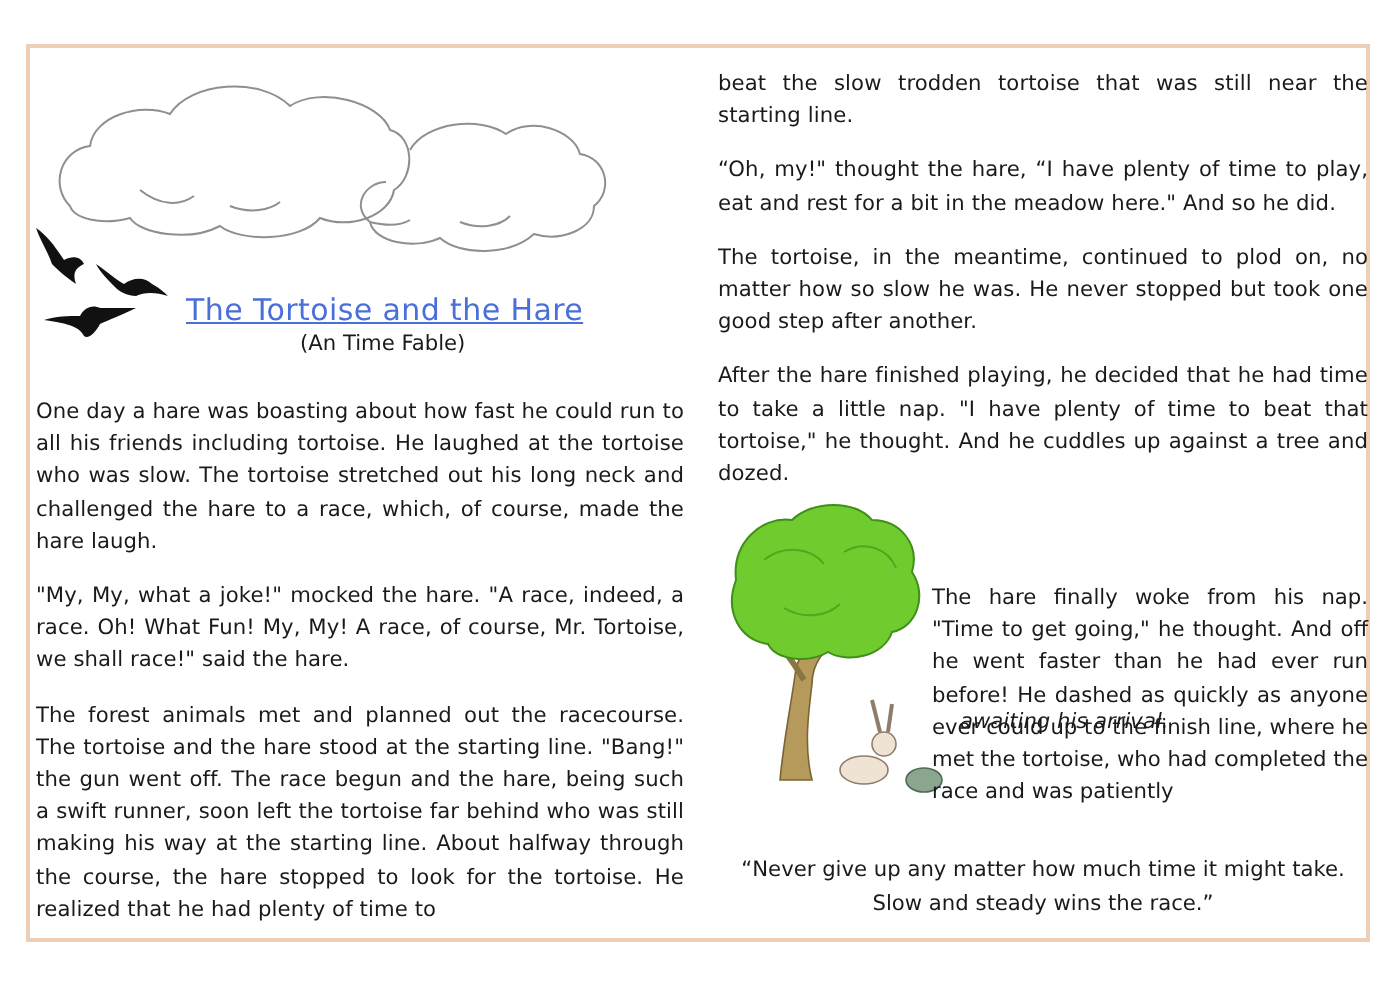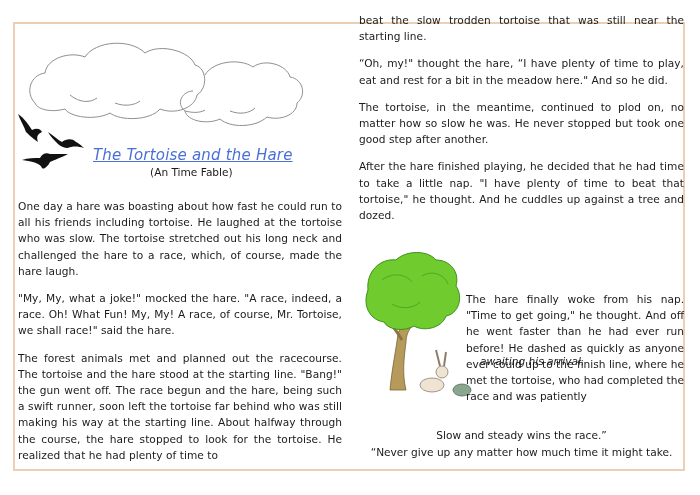--- a/index.html
+++ b/index.html
@@ -3,23 +3,23 @@
 <meta charset="utf-8">
 <style>
   html, body { margin:0; padding:0; background:#ffffff; }
   body { width:700px; height:495px; position:relative; overflow:hidden;
          font-family:"DejaVu Sans", sans-serif; color:#1a1a1a; }
   .frame { position:absolute; left:13px; top:22px; width:672px; height:449px;
            border:2px solid #eccfb4; box-sizing:border-box; }
   .col { position:absolute; font-size:10.6px; line-height:16.2px; text-align:justify; letter-spacing:0.05px; }
   .col p { margin:0 0 11px 0; }
   .left { left:18px; top:198px; width:324px; }
-  .right { left:359px; top:12px; width:325px; }
+  .right { left:359px; top:34px; width:325px; }
   .title { position:absolute; left:93px; top:146px; font-size:15px; color:#4a6fd8;
-           text-decoration:underline; letter-spacing:0.2px;font-style:italic; }
+           text-decoration:underline; letter-spacing:0.2px; }
   .subtitle { position:absolute; left:150px; top:166px; font-size:10.6px; }
   .clouds { position:absolute; left:25px; top:33px; }
   .birds { position:absolute; left:14px; top:112px; }
   .tree { position:absolute; left:362px; top:250px; }
   .wrap-para { position:absolute; left:466px; top:255px; width:218px; font-size:10.6px;
                line-height:16.2px; text-align:justify;margin-top:36px; }
   .wrap-last { position:absolute; left:480px; top:355px; font-size:10.6px;font-style:italic; }
   .moral { position:absolute; left:359px; top:427px; width:325px; text-align:center;
            font-size:10.6px; line-height:17px; }
 </style>
@@ -71,15 +71,15 @@
   <ellipse cx="70" cy="135" rx="12" ry="7" fill="#efe3d4" stroke="#8f7d6b" stroke-width="0.8"></ellipse>
   <ellipse cx="80" cy="122" rx="6" ry="6" fill="#efe3d4" stroke="#8f7d6b" stroke-width="0.8"></ellipse>
   <path d="M78,116 L74,100 M82,116 L84,102" stroke="#8f7d6b" stroke-width="2"></path>
   <ellipse cx="100" cy="140" rx="9" ry="6" fill="#8aa68f" stroke="#4f6b56" stroke-width="0.8"></ellipse>
 </svg>
 
 <div class="wrap-para">The hare finally woke from his nap. "Time to get going," he thought. And off he went faster than he had ever run before! He dashed as quickly as anyone ever could up to the finish line, where he met the tortoise, who had completed the race and was patiently</div>
 <div class="wrap-last">awaiting his arrival.</div>
 
 <div class="moral">
+  <div>“Never give up any matter how much time it might take.</div>
   <div>Slow and steady wins the race.”</div>
-  <div>“Never give up any matter how much time it might take.</div>
 </div>
 
 </body></html>

